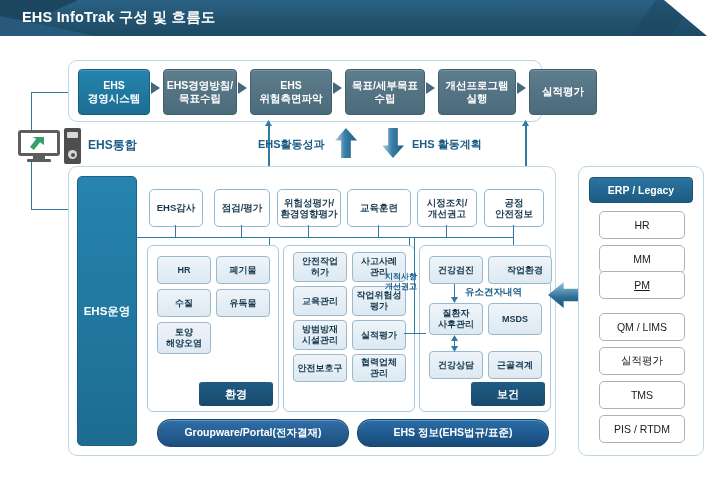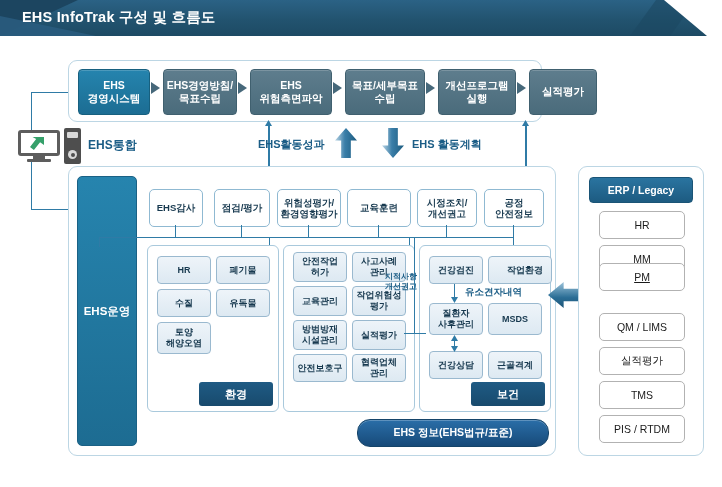--- a/index.html
+++ b/index.html
@@ -450,29 +450,30 @@
     </div>
 
     <div class="lbl" style="left:396px;top:119px;font-size:9.5px;">유소견자내역</div>
 
     <div class="lbl" style="left:316px;top:104px;font-size:8px;">지적사항</div>
     <div class="lbl" style="left:316px;top:114px;font-size:8px;">개선권고</div>
 
     <div class="hconn" style="left:335px;top:166px;width:22px;"></div>
     <div class="vconn" style="left:345px;top:70px;height:96px;"></div>
 
+    <div class="pill pill-a" style="left:88px;top:252px;width:190px;">Groupware/Portal(전자결재)</div>
     <div class="pill pill-b" style="left:288px;top:252px;width:190px;">EHS 정보(EHS법규/표준)</div>
   </div>
 
   <div class="leftarrow"></div>
 
   <div class="erp-panel">
     <div class="erp-head">ERP / Legacy</div>
     <div class="erp-item" style="top:44px;">HR</div>
     <div class="erp-item" style="top:78px;">MM</div>
-    <div class="erp-item" style="top:96px;text-decoration:underline;">PM</div>
+    <div class="erp-item" style="top:104px;text-decoration:underline;">PM</div>
     <div class="erp-item" style="top:146px;">QM / LIMS</div>
     <div class="erp-item" style="top:180px;">실적평가</div>
     <div class="erp-item" style="top:214px;">TMS</div>
     <div class="erp-item" style="top:248px;">PIS / RTDM</div>
   </div>
 
 </div>
 
 </body></html>

